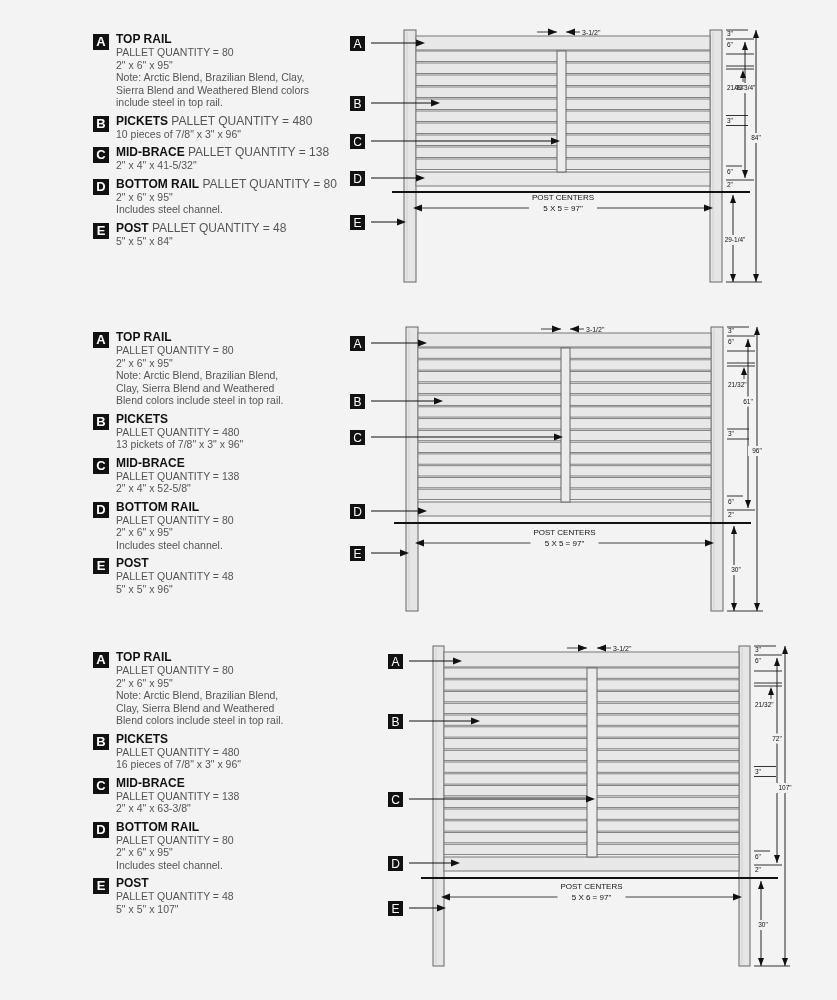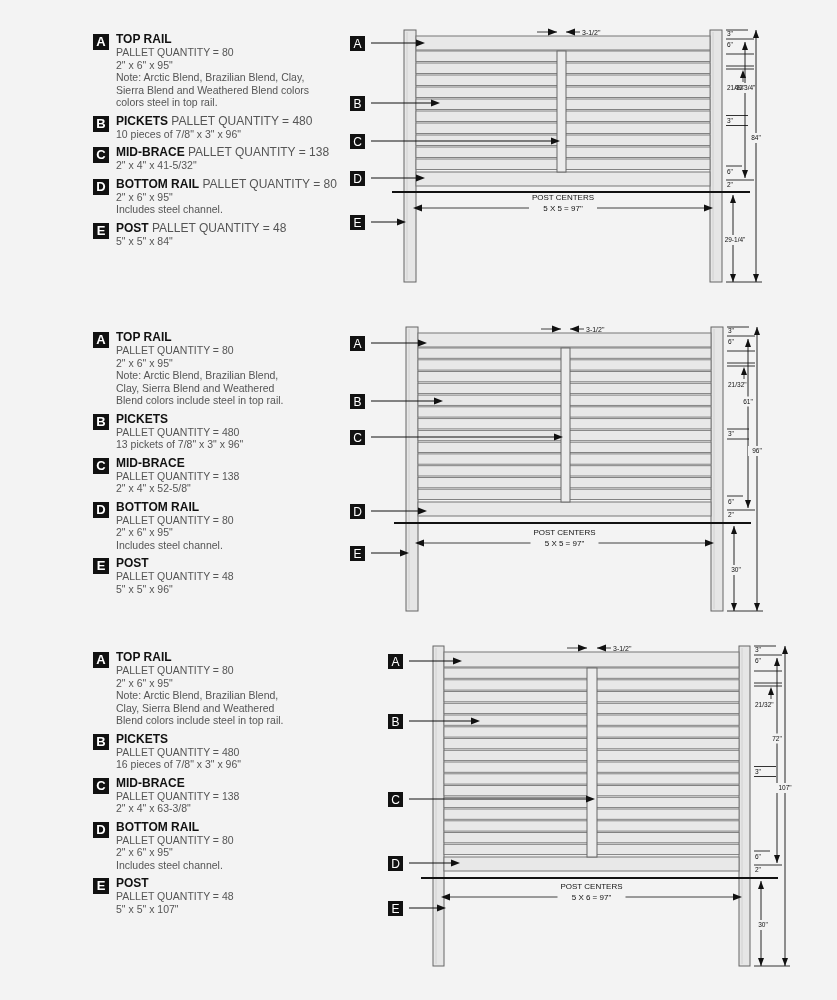--- a/index.html
+++ b/index.html
@@ -19,21 +19,21 @@
 <body>
 
 <div class="legend" style="top:33px;">
     <div class="item">
       <div class="badge">A</div>
       <div class="title"><span>TOP RAIL</span></div>
       <div class="line">PALLET QUANTITY = 80</div>
       <div class="line">2" x 6" x 95"</div>
       <div class="line">Note: Arctic Blend, Brazilian Blend, Clay,</div>
       <div class="line">Sierra Blend and Weathered Blend colors</div>
-      <div class="line">colors steel in top rail.</div>
+      <div class="line">include steel in top rail.</div>
     </div>
     <div class="item">
       <div class="badge">B</div>
       <div class="title"><span>PICKETS</span><span class="inline-qty"> PALLET QUANTITY = 480</span></div>
       <div class="line">10 pieces of 7/8" x 3" x 96"</div>
     </div>
     <div class="item">
       <div class="badge">C</div>
       <div class="title"><span>MID-BRACE</span><span class="inline-qty"> PALLET QUANTITY = 138</span></div>
       <div class="line">2" x 4" x 41-5/32"</div>

